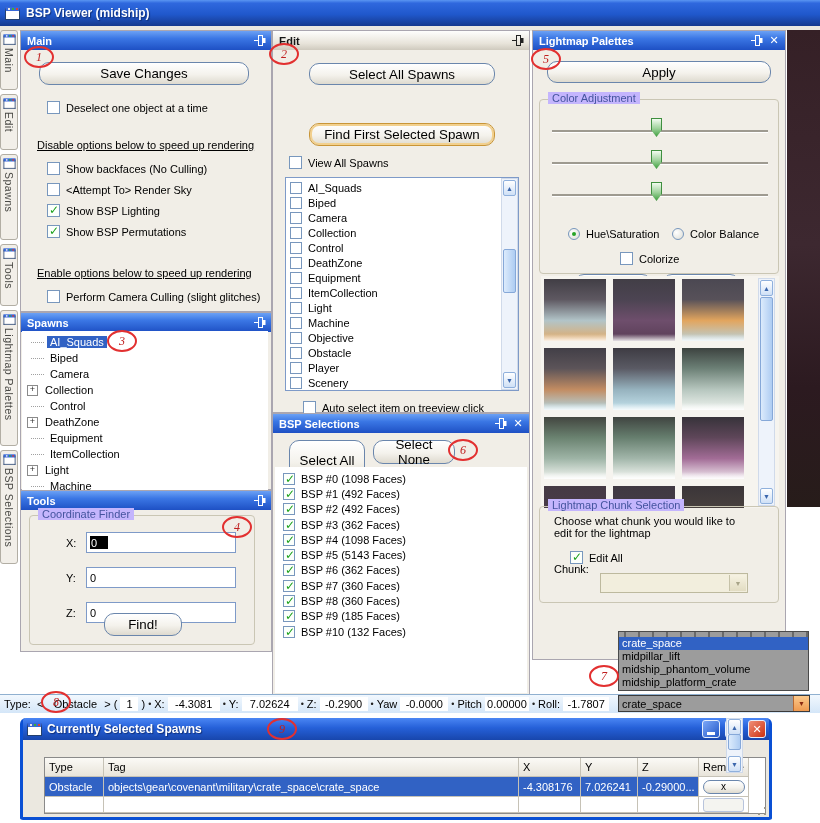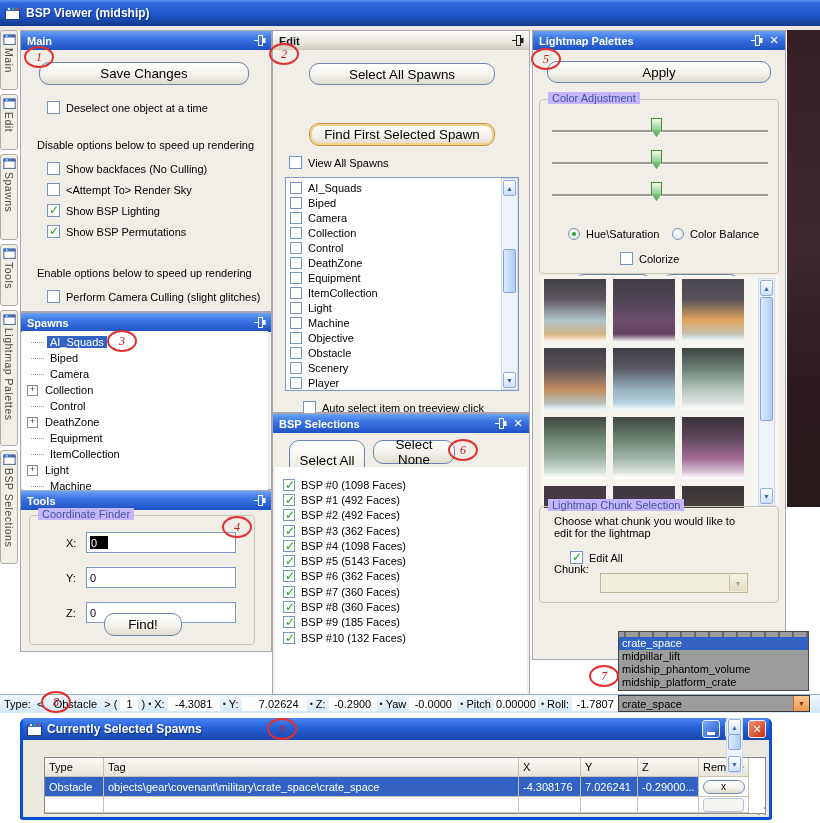--- a/index.html
+++ b/index.html
@@ -32,21 +32,21 @@
   .hdr-x{width:14px;text-align:center;font-weight:bold;font-size:11px;margin-left:3px}
   .btn{position:absolute;display:flex;align-items:center;justify-content:center;box-sizing:border-box;
     background:linear-gradient(180deg,#ffffff 0%,#f4f2ec 55%,#dedacf 100%);
     border:1px solid #6a86ac;border-radius:10px}
   .btn.gold{border-color:#c89538;box-shadow:inset 0 0 0 2px #f2d08e}
   .cbrow{display:flex;align-items:center;gap:6px}
   .cb{width:13px;height:13px;background:#fff;border:1px solid #7897bd;box-sizing:border-box;position:relative;flex:none}
   .cb.small{width:12px;height:12px}
   .cb.checked{background:#fbfffb}
   .cb.checked:before{content:"\2713";position:absolute;left:1px;top:-2px;color:#1ba11b;font-weight:bold;font-size:12px}
-  .ulheading{position:absolute;white-space:nowrap}
+  .ulheading{text-decoration:underline;position:absolute;white-space:nowrap}
   .gbox{position:absolute;border:1px solid #cac6b4;border-radius:4px;box-sizing:border-box}
   .gbox .legend{position:absolute;top:-8px;left:8px;background:#c4b5fd;padding:0 4px;color:#44549e;white-space:nowrap}
   .tbox{position:absolute;background:#fff;border:1px solid #7e9ac8;box-sizing:border-box;display:flex;align-items:center;padding-left:3px}
   .selchip{background:#000;color:#fff;min-width:17px;height:13px;display:flex;align-items:center;padding-left:1px}
   
   #tree{position:absolute;left:22px;top:331px;width:246px;height:158px;background:#fff;overflow:hidden;padding-top:3px}
   .trow{height:16px;display:flex;align-items:center}
   .twig{width:13px;height:0;border-top:1px dotted #a0a0a0;margin-left:9px;margin-right:3px;flex:none}
   .plusbox{width:9px;height:9px;border:1px solid #8a8a8a;background:#fff;font-size:9px;line-height:7px;text-align:center;
     margin-left:5px;margin-right:4px;flex:none;color:#333}
@@ -63,21 +63,21 @@
   .sliderthumb{position:absolute;width:11px;height:19px;box-sizing:border-box;
     background:linear-gradient(180deg,#f2fbf0,#9ed29b 55%,#47a347);border:1px solid #3f8f3f;
     clip-path:polygon(0 0,100% 0,100% 62%,50% 100%,0 62%)}
   .radio{width:12px;height:12px;border-radius:50%;border:1px solid #7897bd;box-sizing:border-box;position:relative;flex:none;
     background:radial-gradient(circle at 35% 35%,#fff,#dcdcd4)}
   .radio.sel:before{content:"";position:absolute;left:3px;top:3px;width:4px;height:4px;border-radius:50%;background:#28a428}
   
   #editlist{position:absolute;left:12px;top:146px;width:234px;height:214px;background:#fff;border:1px solid #7e9ac8;
     box-sizing:border-box;padding:2px 0 0 4px;overflow:hidden}
   .lrow{height:15px;display:flex;align-items:center;gap:6px}
-  #bsplist{position:absolute;left:2px;top:53px;width:252px;height:226px;background:#fff;padding:10px 0 0 8px;box-sizing:border-box}
+  #bsplist{position:absolute;left:2px;top:53px;width:252px;height:226px;background:#fff;padding:4px 0 0 8px;box-sizing:border-box}
   #bsplist .lrow{height:15.3px}
   
   #thumbs{position:absolute;left:8px;top:245px;width:238px;height:232px;background:#f6f4ef;overflow:hidden;
     display:grid;grid-template-columns:62px 62px 62px;gap:7px;padding:3px 0 0 3px;box-sizing:border-box;align-content:start}
   .thumb{height:62px;position:relative}
   .thumb:after{content:"";position:absolute;left:0;right:0;bottom:0;height:7px;
     background:linear-gradient(180deg,rgba(255,255,255,0),rgba(255,255,255,.85))}
   
   #ddl{position:absolute;left:618px;top:631px;width:191px;height:60px;background:#9c9c9c;border:1px solid #4a4a4a;
     box-sizing:border-box;z-index:40}
@@ -350,25 +350,25 @@
       <div class="lrow">
         <div class="cb small"></div>
         <div class="lbl">Objective</div>
       </div>
       <div class="lrow">
         <div class="cb small"></div>
         <div class="lbl">Obstacle</div>
       </div>
       <div class="lrow">
         <div class="cb small"></div>
+        <div class="lbl">Player</div>
+      </div>
+      <div class="lrow">
+        <div class="cb small"></div>
         <div class="lbl">Scenery</div>
-      </div>
-      <div class="lrow">
-        <div class="cb small"></div>
-        <div class="lbl">Player</div>
       </div>
     </div>
   <div class="sbar" style="left:228px;top:147px;width:17px;height:212px">
     <div class="sarrow" style="top:1px">▲</div>
     <div class="sthumb" style="top:70px;height:42px"></div>
     <div class="sarrow" style="bottom:1px">▼</div>
   </div>
   <div class="cbrow abs" style="left:30px;top:370px">
     <span class="cb"></span>
     <span class="lbl">Auto select item on treeview click</span>
@@ -519,21 +519,21 @@
   <span>&gt;</span>
   <span>(</span>
   <span class="sb-box" style="width:18px">1</span>
   <span>)</span>
   <span id="sb-fields" style="display:flex;align-items:center;gap:3px">
       <span class="bullet">•</span>
       <span>X:</span>
       <span class="sb-box" style="width: 52px;">-4.3081</span>
       <span class="bullet">•</span>
       <span>Y:</span>
-      <span class="sb-box" style="width: 56px; padding-left: 9px;">7.02624</span>
+      <span class="sb-box" style="width: 56px;">7.02624</span>
       <span class="bullet">•</span>
       <span>Z:</span>
       <span class="sb-box" style="width: 48px;">-0.2900</span>
       <span class="bullet">•</span>
       <span>Yaw</span>
       <span class="sb-box" style="width: 48px;">-0.0000</span>
       <span class="bullet">•</span>
       <span>Pitch</span>
       <span class="sb-box" style="width: 44px;">0.00000</span>
       <span class="bullet">•</span>

